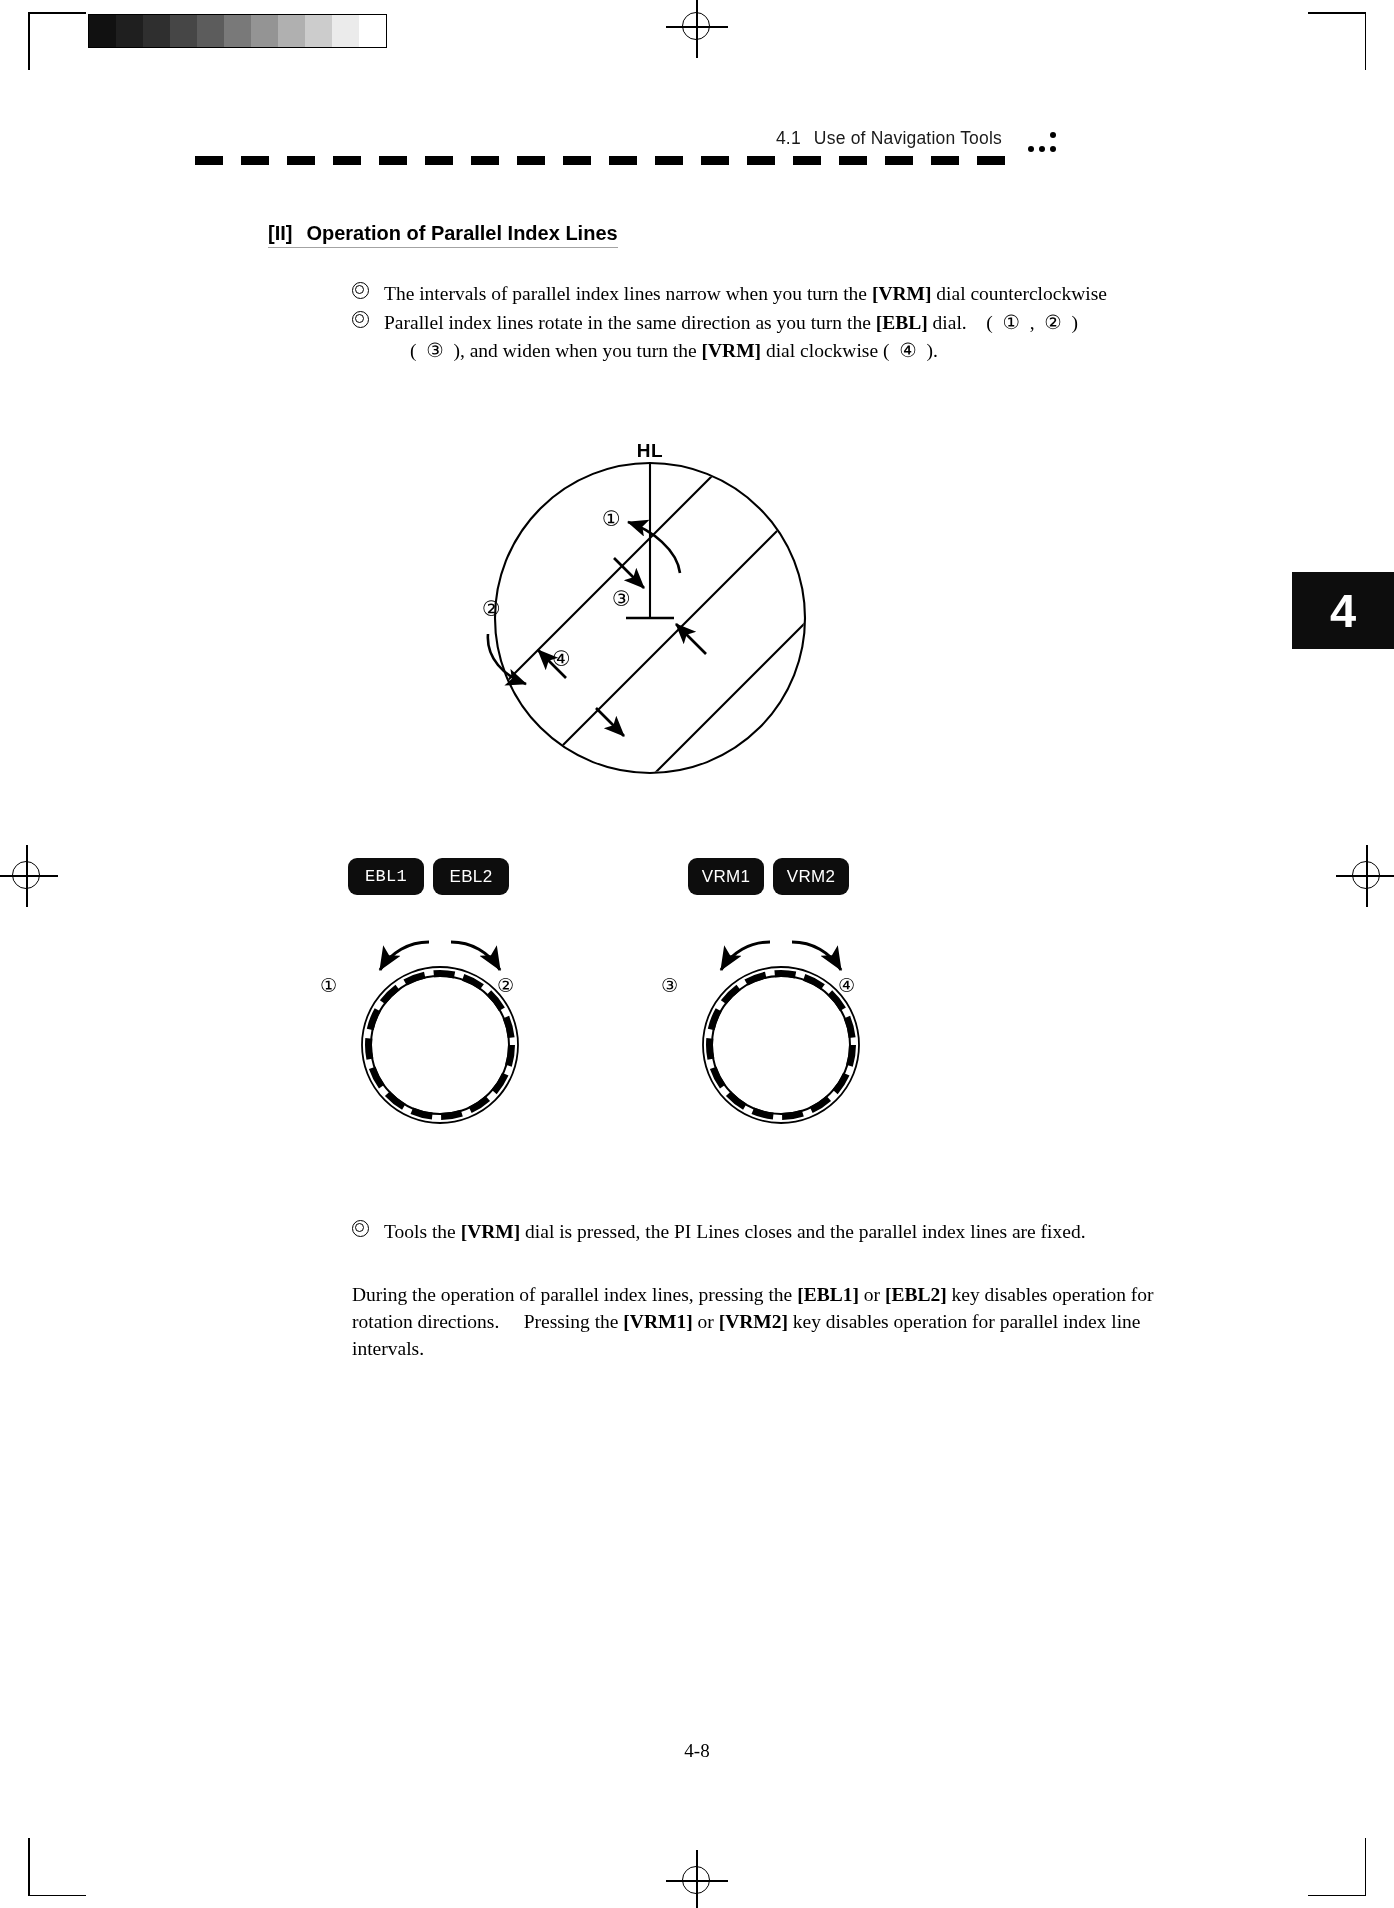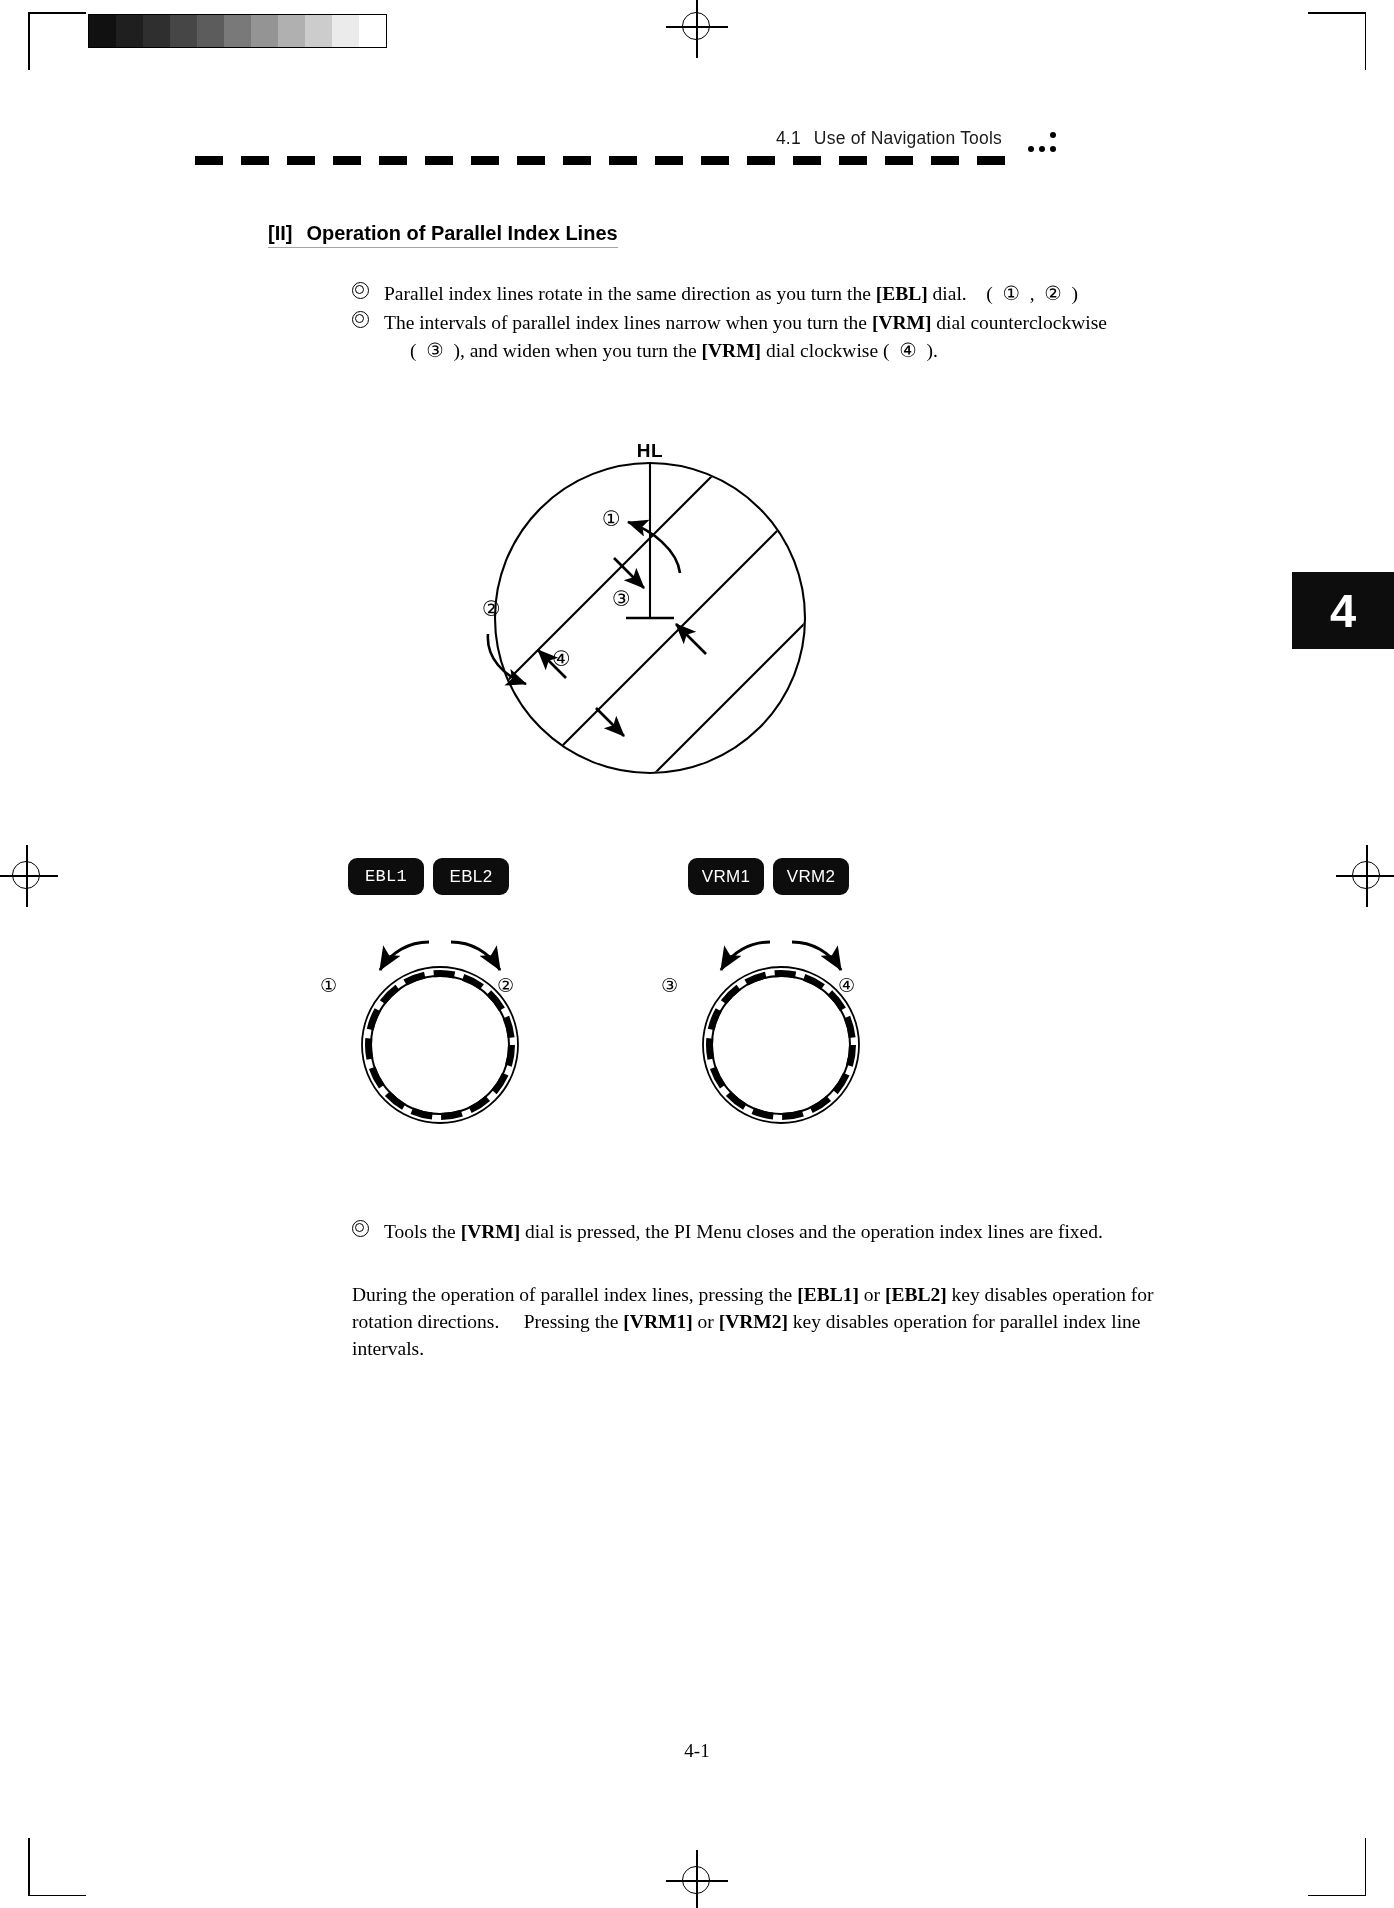--- a/index.html
+++ b/index.html
@@ -332,22 +332,22 @@
   <span>4</span>
 </div>
 
 <div id="content">
 
   <div id="section-title">
     <span class="tag">[II]</span><span>Operation of Parallel Index Lines</span>
   </div>
 
   <div class="bullet-block" id="bullets-host">
+      <div class="bullet-row"><span class="bullet-mark"></span><span><span>The intervals of parallel index lines narrow when you turn the </span><b>[VRM]</b><span> dial counterclockwise</span></span></div>
       <div class="bullet-row"><span class="bullet-mark"></span><span><span>Parallel index lines rotate in the same direction as you turn the </span><b>[EBL]</b><span> dial. ( ① , ② )</span></span></div>
-      <div class="bullet-row"><span class="bullet-mark"></span><span><span>The intervals of parallel index lines narrow when you turn the </span><b>[VRM]</b><span> dial counterclockwise</span></span></div>
       <div class="bullet-cont"><span>( ③ ), and widen when you turn the </span><b>[VRM]</b><span> dial clockwise ( ④ ).</span></div>
     </div>
 
   <div id="radar-figure">
     <div id="hl-label">HL</div>
     <svg width="440" height="400" viewBox="0 0 440 400" style="position:absolute;left:0;top:18px;">
       <defs>
         <marker id="ah" markerWidth="10" markerHeight="10" refX="7.6" refY="3.4" orient="auto" markerUnits="strokeWidth">
           <path d="M0,0 L8,3.4 L0,6.8 L1.8,3.4 z" fill="#000"></path>
         </marker>
@@ -422,22 +422,22 @@
       <circle cx="115" cy="125" r="69" fill="none" stroke="#000" stroke-width="2"></circle>
       <circle cx="115" cy="125" r="71.5" fill="none" stroke="#000" stroke-width="7" stroke-dasharray="21 9"></circle>
     </svg>
     <div class="dial-num" style="left:261px;top:116px;">③</div>
     <div class="dial-num" style="left:438px;top:116px;">④</div>
   </div>
 
   <div id="note-block">
     <div class="bullet-row">
       <span class="bullet-mark"></span>
-      <span id="note-text"><span>Tools the </span><b>[VRM]</b><span> dial is pressed, the PI Menu closes and the operation index lines are fixed.</span></span>
+      <span id="note-text"><span>Tools the </span><b>[VRM]</b><span> dial is pressed, the PI Lines closes and the parallel index lines are fixed.</span></span>
     </div>
   </div>
 
   <div id="para-block">
     <span id="para-text"><span>During the operation of parallel index lines, pressing the </span><b>[EBL1]</b><span> or </span><b>[EBL2]</b><span> key disables operation for rotation directions.  Pressing the </span><b>[VRM1]</b><span> or </span><b>[VRM2]</b><span> key disables operation for parallel index line intervals.</span></span>
   </div>
 
-  <div id="page-number">4-1</div>
+  <div id="page-number">4-8</div>
 </div>
 
 </body></html>

